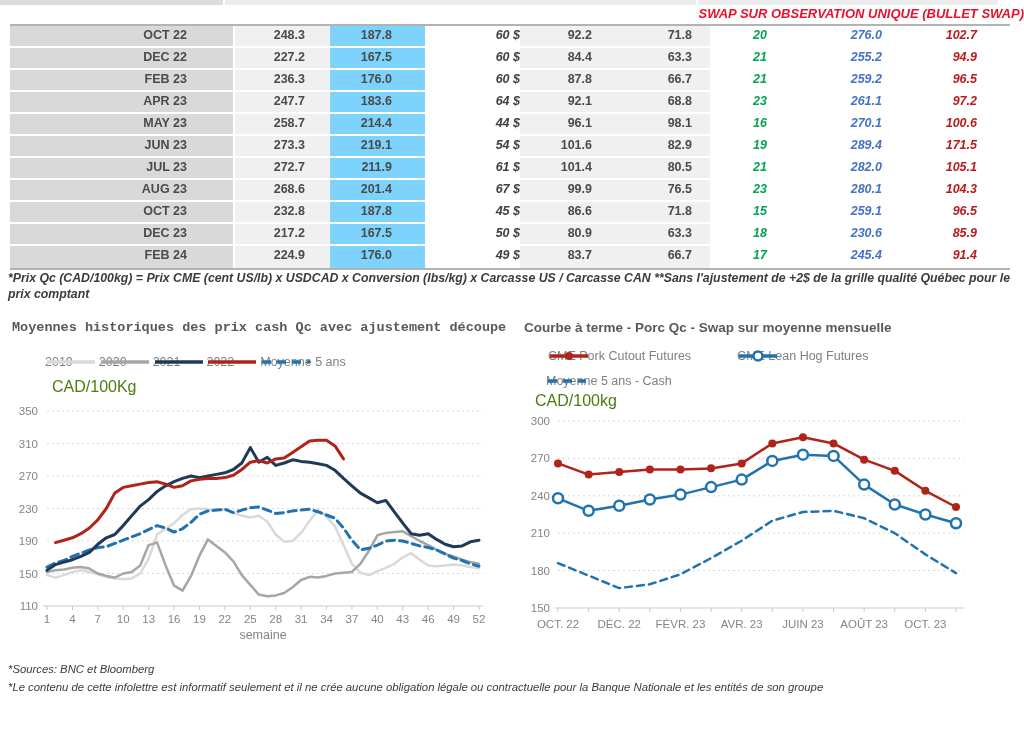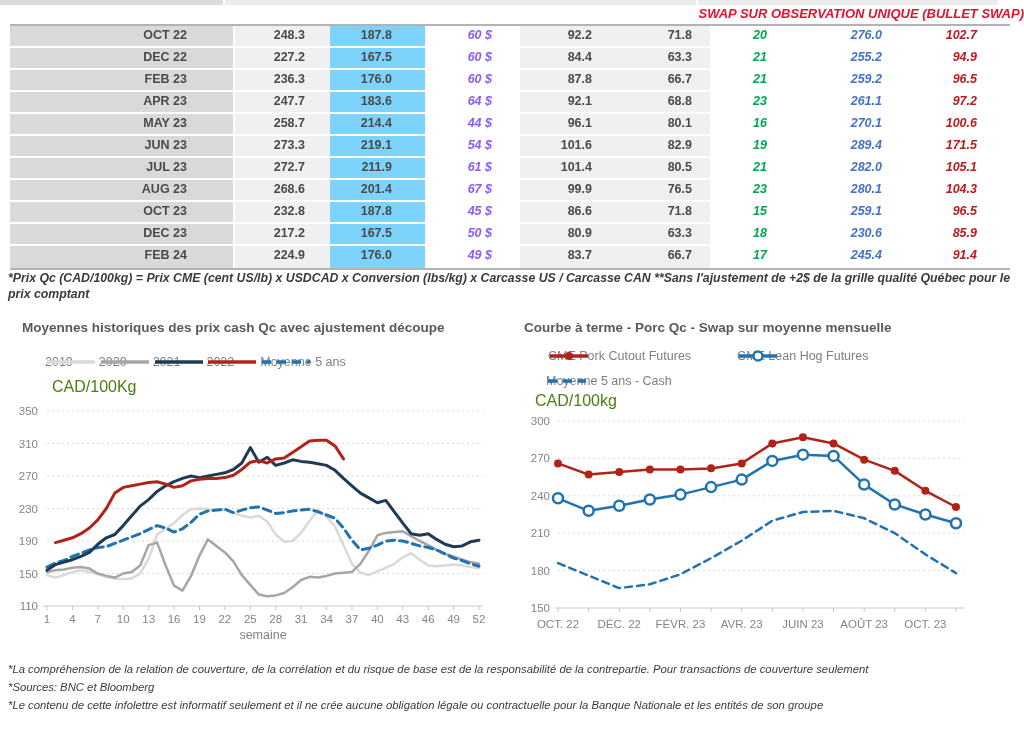--- a/index.html
+++ b/index.html
@@ -13,31 +13,31 @@
   
   #swap-table{position:absolute;top:24px;left:10px;width:1000px;
     border-top:2px solid #b3b3b3;border-bottom:2px solid #b3b3b3;}
   .trow{display:flex;height:22px;}
   .tcell{box-sizing:border-box;height:22px;line-height:19px;font-size:12.5px;font-weight:bold;
     color:#4a4a4a;text-align:right;border-bottom:2px solid #fff;}
   .trow:last-child .tcell{border-bottom:none;}
   .c-month{width:225px;background:#d9d9d9;border-right:2px solid #fff;padding-right:46px;}
   .c-v1{width:95px;background:#f0f0f0;padding-right:25px;}
   .c-v2{width:95px;background:#7dd3fc;padding-right:33px;}
-  .c-swap{width:95px;background:#fff;padding-right:28px;color:#8b5cf6;font-style:italic;}
+  .c-swap{width:95px;background:#fff;color:#404040;font-style:italic;}
   .c-v3{width:95px;background:#f0f0f0;padding-right:23px;}
   .c-v4{width:95px;background:#f0f0f0;padding-right:18px;}
   .c-n{width:80px;background:#fff;padding-right:23px;color:#00a651;font-style:italic;}
   .c-f1{width:110px;background:#fff;padding-right:18px;color:#4472c4;font-style:italic;}
   .c-f2{width:110px;background:#fff;padding-right:33px;color:#b91c1c;font-style:italic;}
   .table-note{position:absolute;top:270px;left:8px;width:1008px;
     font-size:12.3px;font-weight:bold;font-style:italic;color:#3b3b3b;line-height:16px;}
   
   .chart-title{position:absolute;font-size:13.5px;font-weight:bold;color:#595959;}
-  #title-left{top:320px;left:22px;}
+  #title-left{top:320px;left:12px;font-family:Liberation Mono, monospace;}
   #title-right{top:320px;left:524px;}
   .y-unit{position:absolute;font-size:16px;color:#4d7c0f;}
   #unit-left{top:378px;left:52px;}
   #unit-right{top:392px;left:535px;}
   .legend{position:absolute;display:flex;align-items:center;color:#7f7f7f;font-size:12.5px;}
   #legend-left{top:355px;left:45px;gap:26px;}
   #legend-r1{top:349px;left:548px;gap:46px;}
   #legend-r2{top:374px;left:546px;}
   .legend .item{display:flex;align-items:center;gap:4px;}
   svg{position:absolute;}
@@ -103,21 +103,21 @@
         <div class="tcell c-n">23</div>
         <div class="tcell c-f1">261.1</div>
         <div class="tcell c-f2">97.2</div>
       </div>
       <div class="trow">
         <div class="tcell c-month">MAY 23</div>
         <div class="tcell c-v1">258.7</div>
         <div class="tcell c-v2">214.4</div>
         <div class="tcell c-swap">44 $</div>
         <div class="tcell c-v3">96.1</div>
-        <div class="tcell c-v4">80.1</div>
+        <div class="tcell c-v4">98.1</div>
         <div class="tcell c-n">16</div>
         <div class="tcell c-f1">270.1</div>
         <div class="tcell c-f2">100.6</div>
       </div>
       <div class="trow">
         <div class="tcell c-month">JUN 23</div>
         <div class="tcell c-v1">273.3</div>
         <div class="tcell c-v2">219.1</div>
         <div class="tcell c-swap">54 $</div>
         <div class="tcell c-v3">101.6</div>
@@ -367,18 +367,17 @@
       <circle cx="252.30769230769232" cy="31.439999999999998" r="4" fill="#b02318"></circle>
       <circle cx="282.9230769230769" cy="25.206666666666678" r="4" fill="#b02318"></circle>
       <circle cx="313.53846153846155" cy="31.439999999999998" r="4" fill="#b02318"></circle>
       <circle cx="344.15384615384613" cy="47.646666666666675" r="4" fill="#b02318"></circle>
       <circle cx="374.7692307692308" cy="58.866666666666674" r="4" fill="#b02318"></circle>
       <circle cx="405.38461538461536" cy="78.81333333333333" r="4" fill="#b02318"></circle>
       <circle cx="436" cy="95.02" r="4" fill="#b02318"></circle>
     </svg>
 
   <div class="notes">
-    <div>*La compréhension de la relation de couverture, de la corrélation et du risque de base est de la responsabilité de la contrepartie. Pour transactions de couverture seulement</div>
     <div>*Sources: BNC et Bloomberg</div>
     <div>*Le contenu de cette infolettre est informatif seulement et il ne crée aucune obligation légale ou contractuelle pour la Banque Nationale et les entités de son groupe</div>
   </div>
 
 </div>
 
 </body></html>

